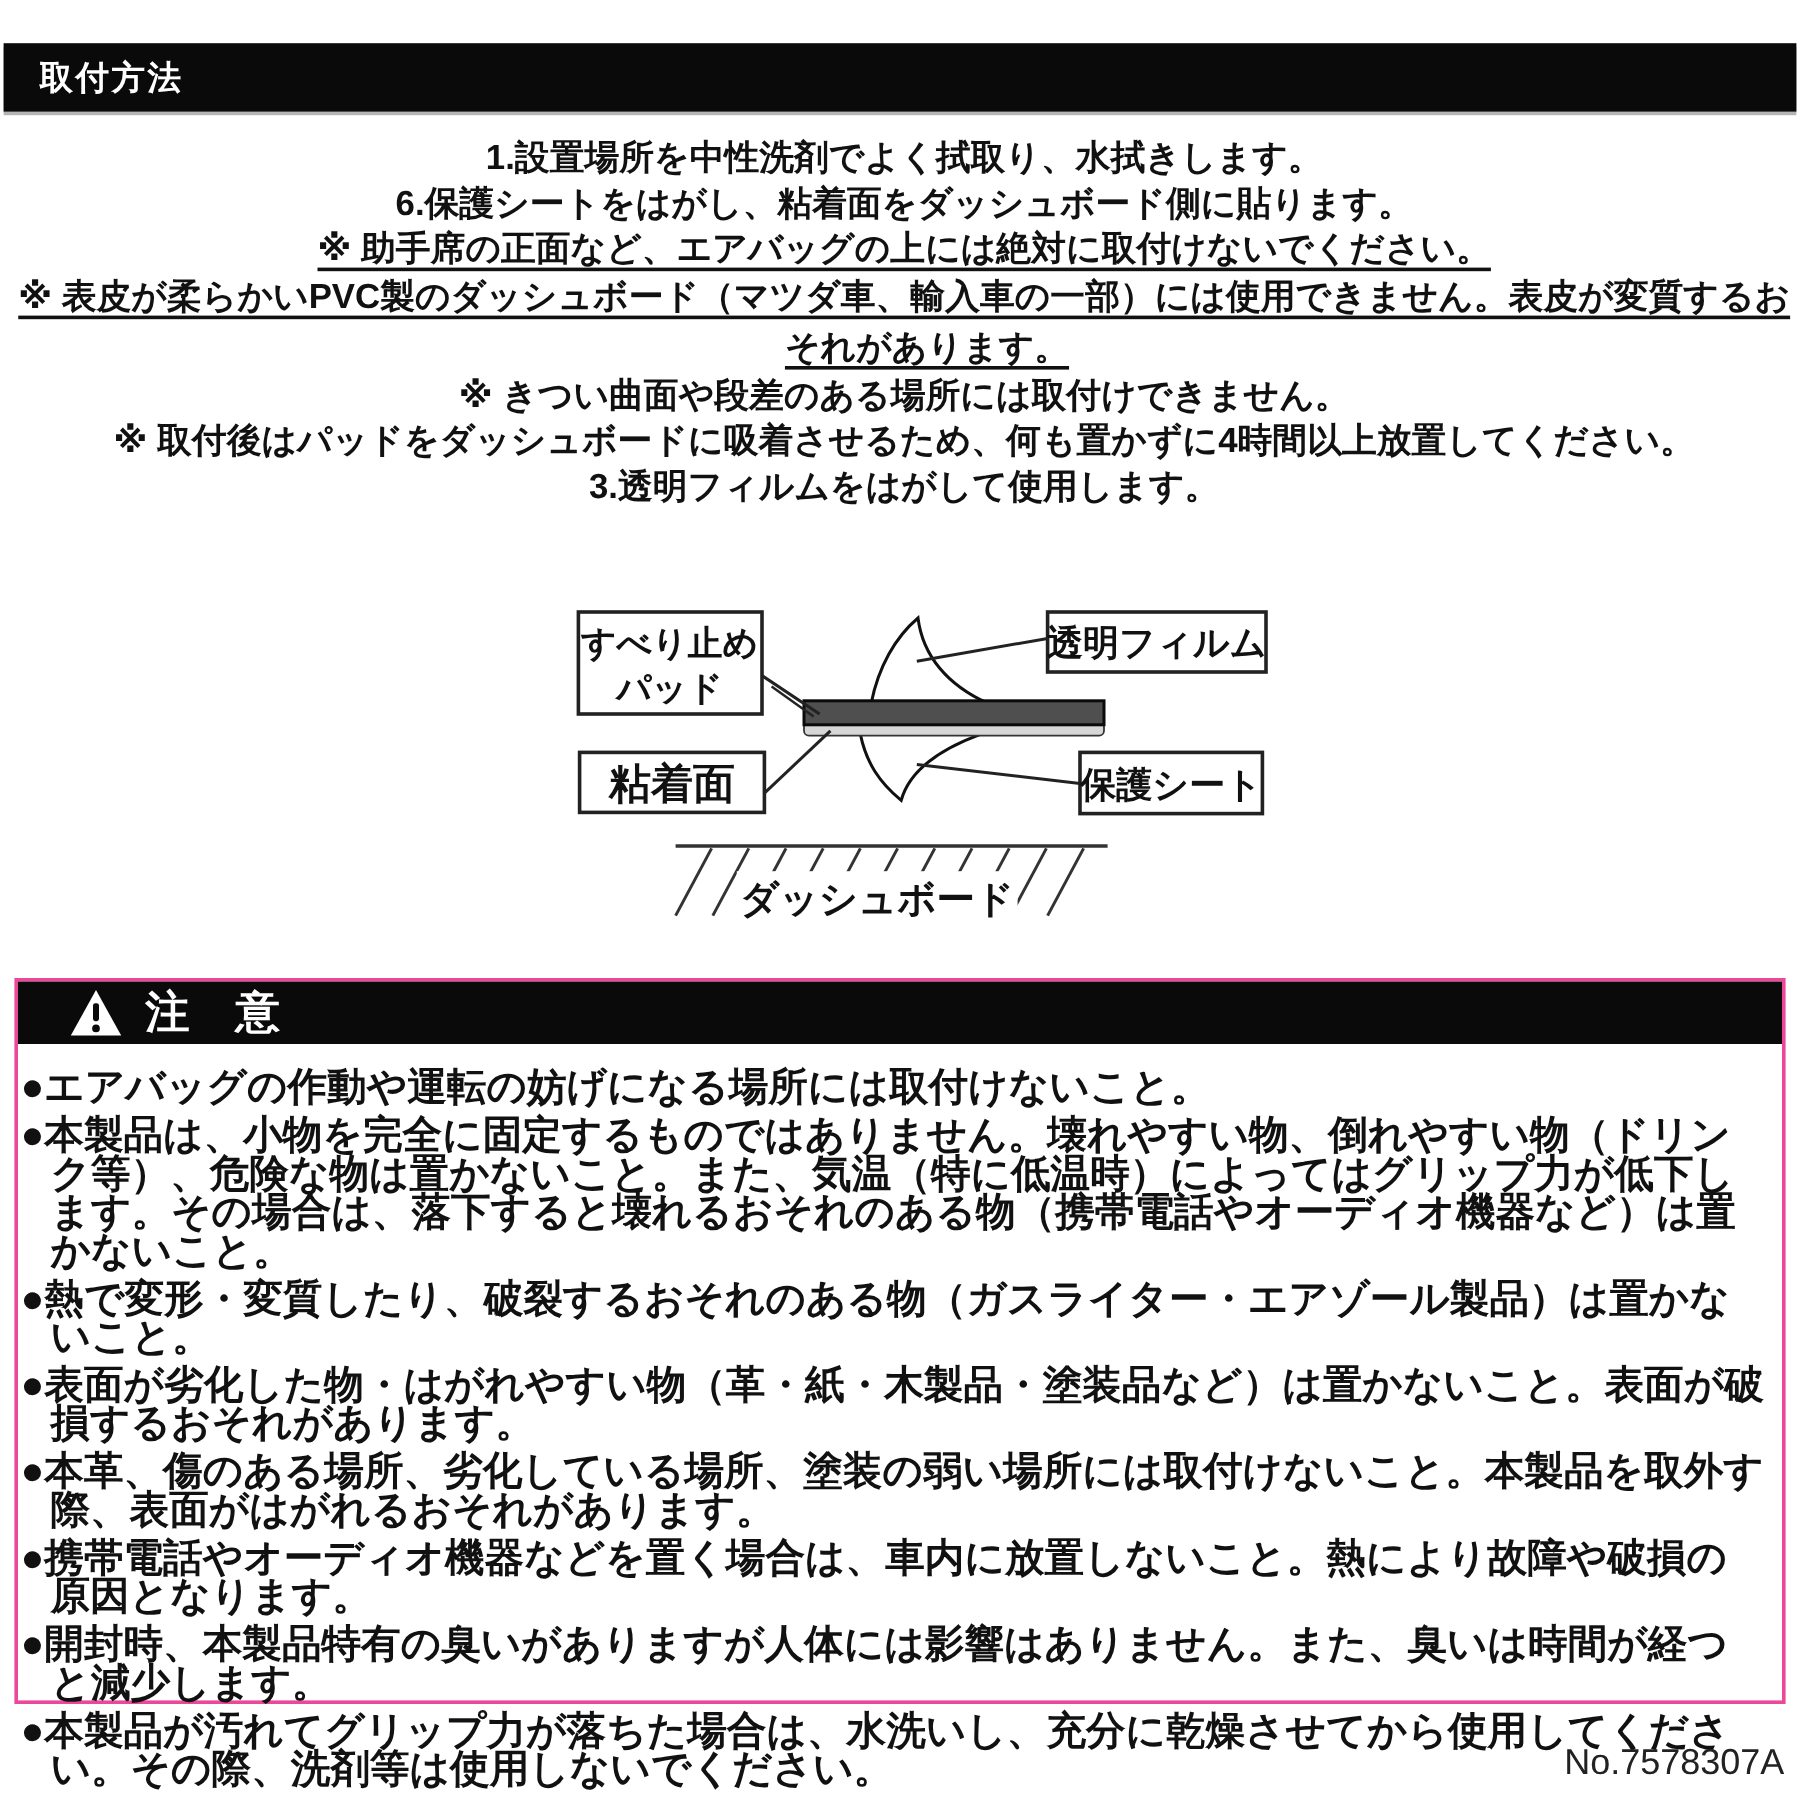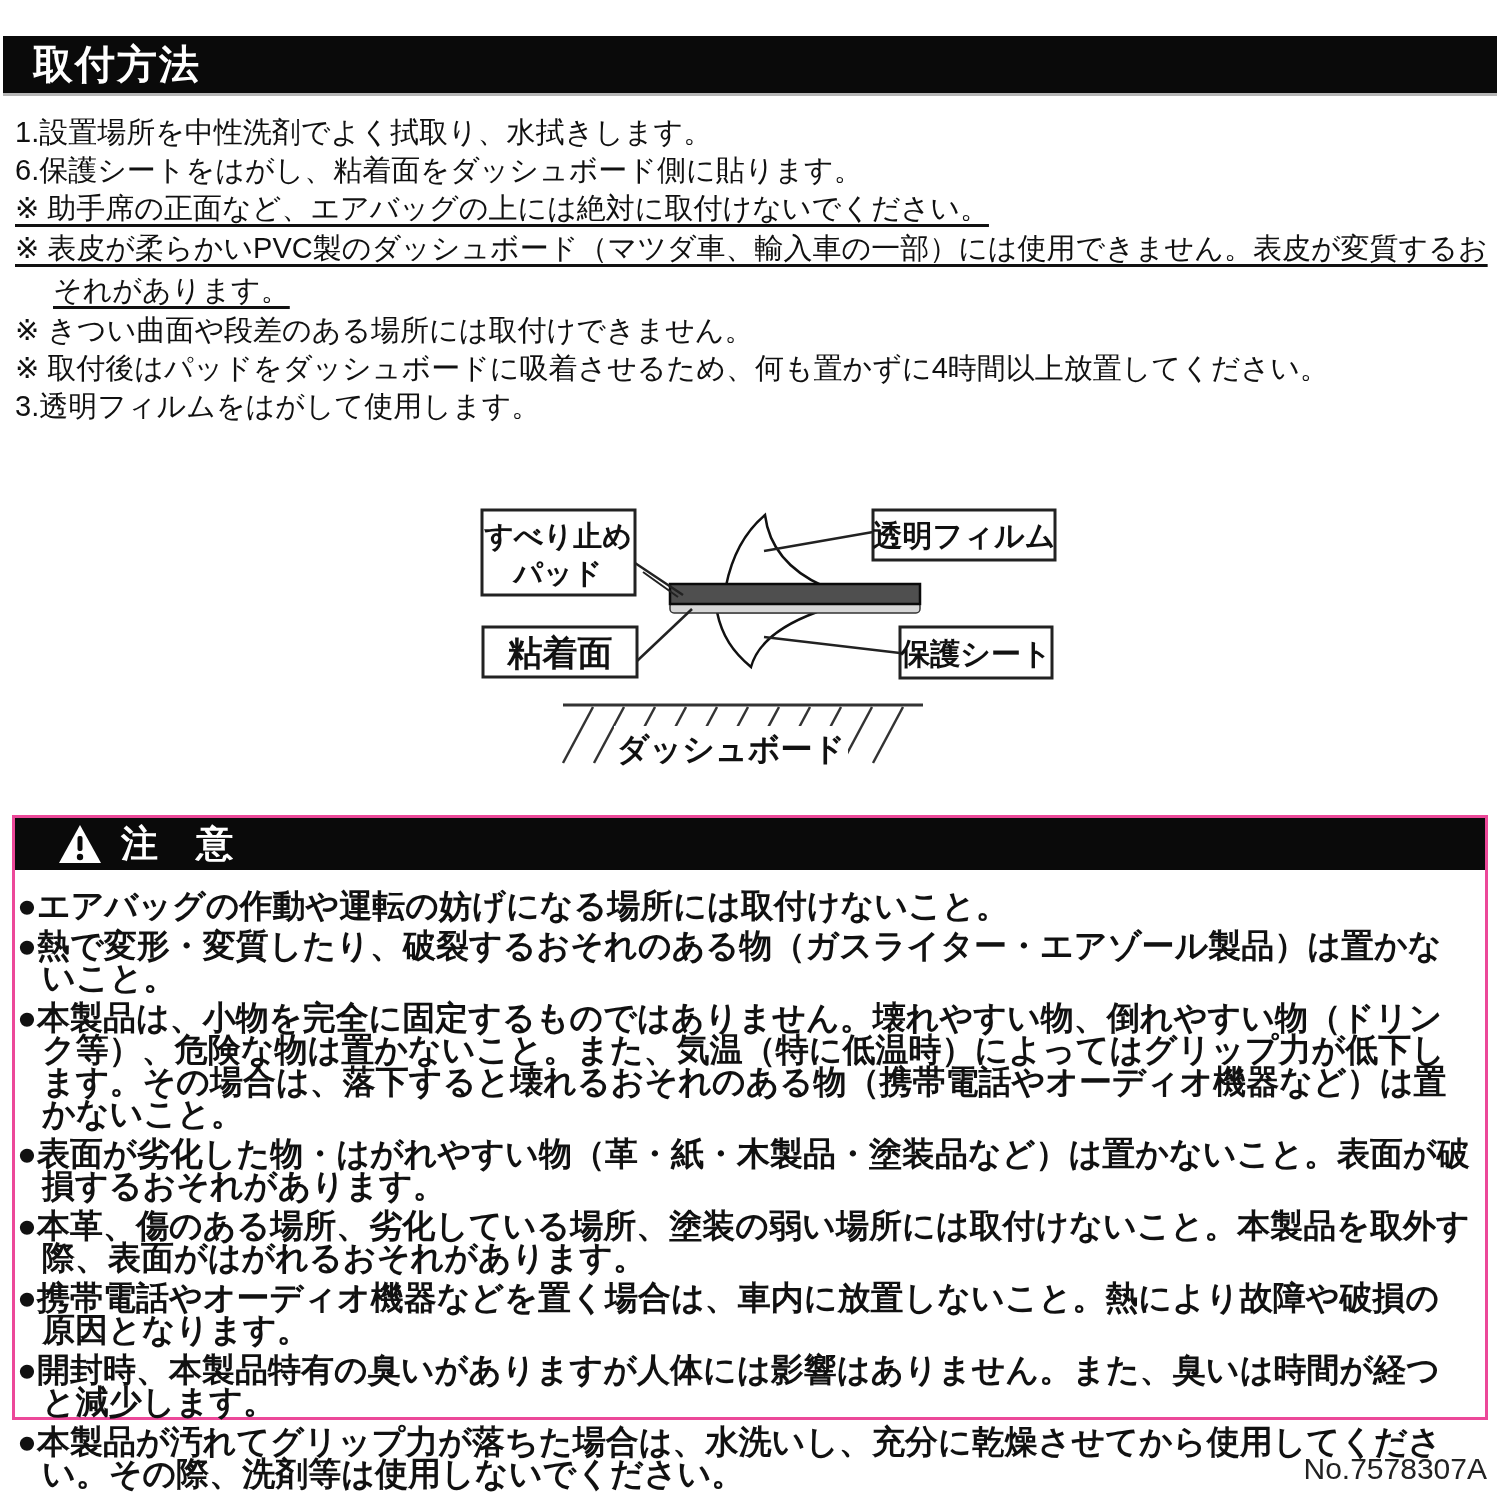--- a/index.html
+++ b/index.html
@@ -13,27 +13,27 @@
 
   
   .title-bar {
     position:absolute; left:3px; right:3px; top:36px; height:57px;
     background:#0a0a0a;
     display:flex; align-items:center;
     padding-left:30px;
     box-shadow:0 3px 0 #b5b5b5;
   }
   .title-bar .title-text {
-    color:#fff; font-size:40px; font-weight:bold; letter-spacing:2px;
+    color:#fff; font-size:28px; font-weight:bold; letter-spacing:2px;
   }
 
   
   .instructions {
     position:absolute; left:15px; right:8px; top:113px;
-    font-size:29px; font-weight:normal; line-height:38px;
+    font-size:29px; font-weight:bold; line-height:38px;text-align:center;
   }
   .instructions p { margin:0; }
   .step1 { margin-bottom:22px; }
   .step2 { margin-bottom:9px; }
   .note-airbag { margin-bottom:8px; }
   .note-pvc { line-height:42px; margin-bottom:0; }
   .note-curve { margin-bottom:5px; }
   .note-wait { margin-bottom:12px; }
   .hang { padding-left:38px; text-indent:-38px; }
   .uline {
@@ -141,22 +141,22 @@
   <div class="caution-header">
     <svg width="46" height="42" viewBox="0 0 46 42">
       <path d="M23,2 L44,40 L2,40 Z" fill="#ffffff"></path>
       <rect x="20.5" y="13" width="5" height="15" rx="2" fill="#0a0a0a"></rect>
       <circle cx="23" cy="34" r="3.2" fill="#0a0a0a"></circle>
     </svg>
     <span class="caution-title">注 意</span>
   </div>
   <div class="caution-body">
     <p>●エアバッグの作動や運転の妨げになる場所には取付けないこと。</p>
+    <p>●本製品は、小物を完全に固定するものではありません。壊れやすい物、倒れやすい物（ドリンク等）、危険な物は置かないこと。また、気温（特に低温時）によってはグリップ力が低下します。その場合は、落下すると壊れるおそれのある物（携帯電話やオーディオ機器など）は置かないこと。</p>
     <p>●熱で変形・変質したり、破裂するおそれのある物（ガスライター・エアゾール製品）は置かないこと。</p>
-    <p>●本製品は、小物を完全に固定するものではありません。壊れやすい物、倒れやすい物（ドリンク等）、危険な物は置かないこと。また、気温（特に低温時）によってはグリップ力が低下します。その場合は、落下すると壊れるおそれのある物（携帯電話やオーディオ機器など）は置かないこと。</p>
     <p>●表面が劣化した物・はがれやすい物（革・紙・木製品・塗装品など）は置かないこと。表面が破損するおそれがあります。</p>
     <p>●本革、傷のある場所、劣化している場所、塗装の弱い場所には取付けないこと。本製品を取外す際、表面がはがれるおそれがあります。</p>
     <p>●携帯電話やオーディオ機器などを置く場合は、車内に放置しないこと。熱により故障や破損の原因となります。</p>
     <p>●開封時、本製品特有の臭いがありますが人体には影響はありません。また、臭いは時間が経つと減少します。</p>
     <p>●本製品が汚れてグリップ力が落ちた場合は、水洗いし、充分に乾燥させてから使用してください。その際、洗剤等は使用しないでください。</p>
   </div>
 </div>
 
 <div class="doc-number">No.7578307A</div>
 

